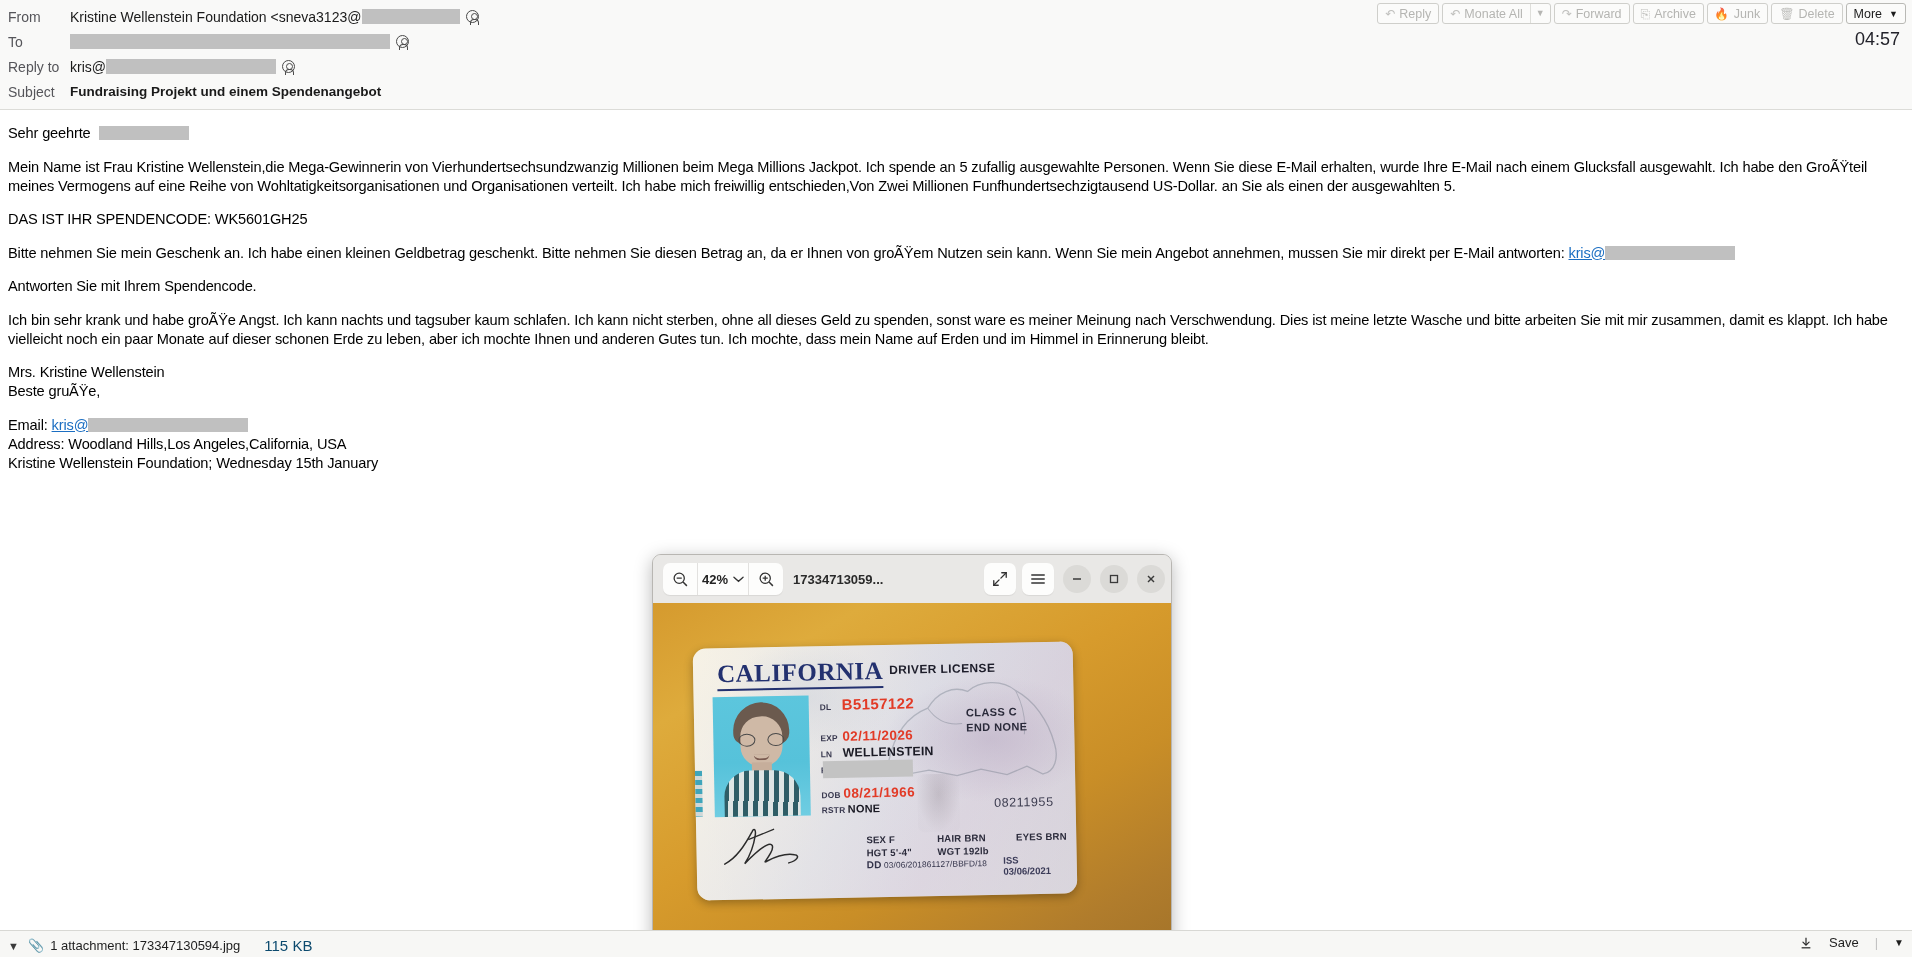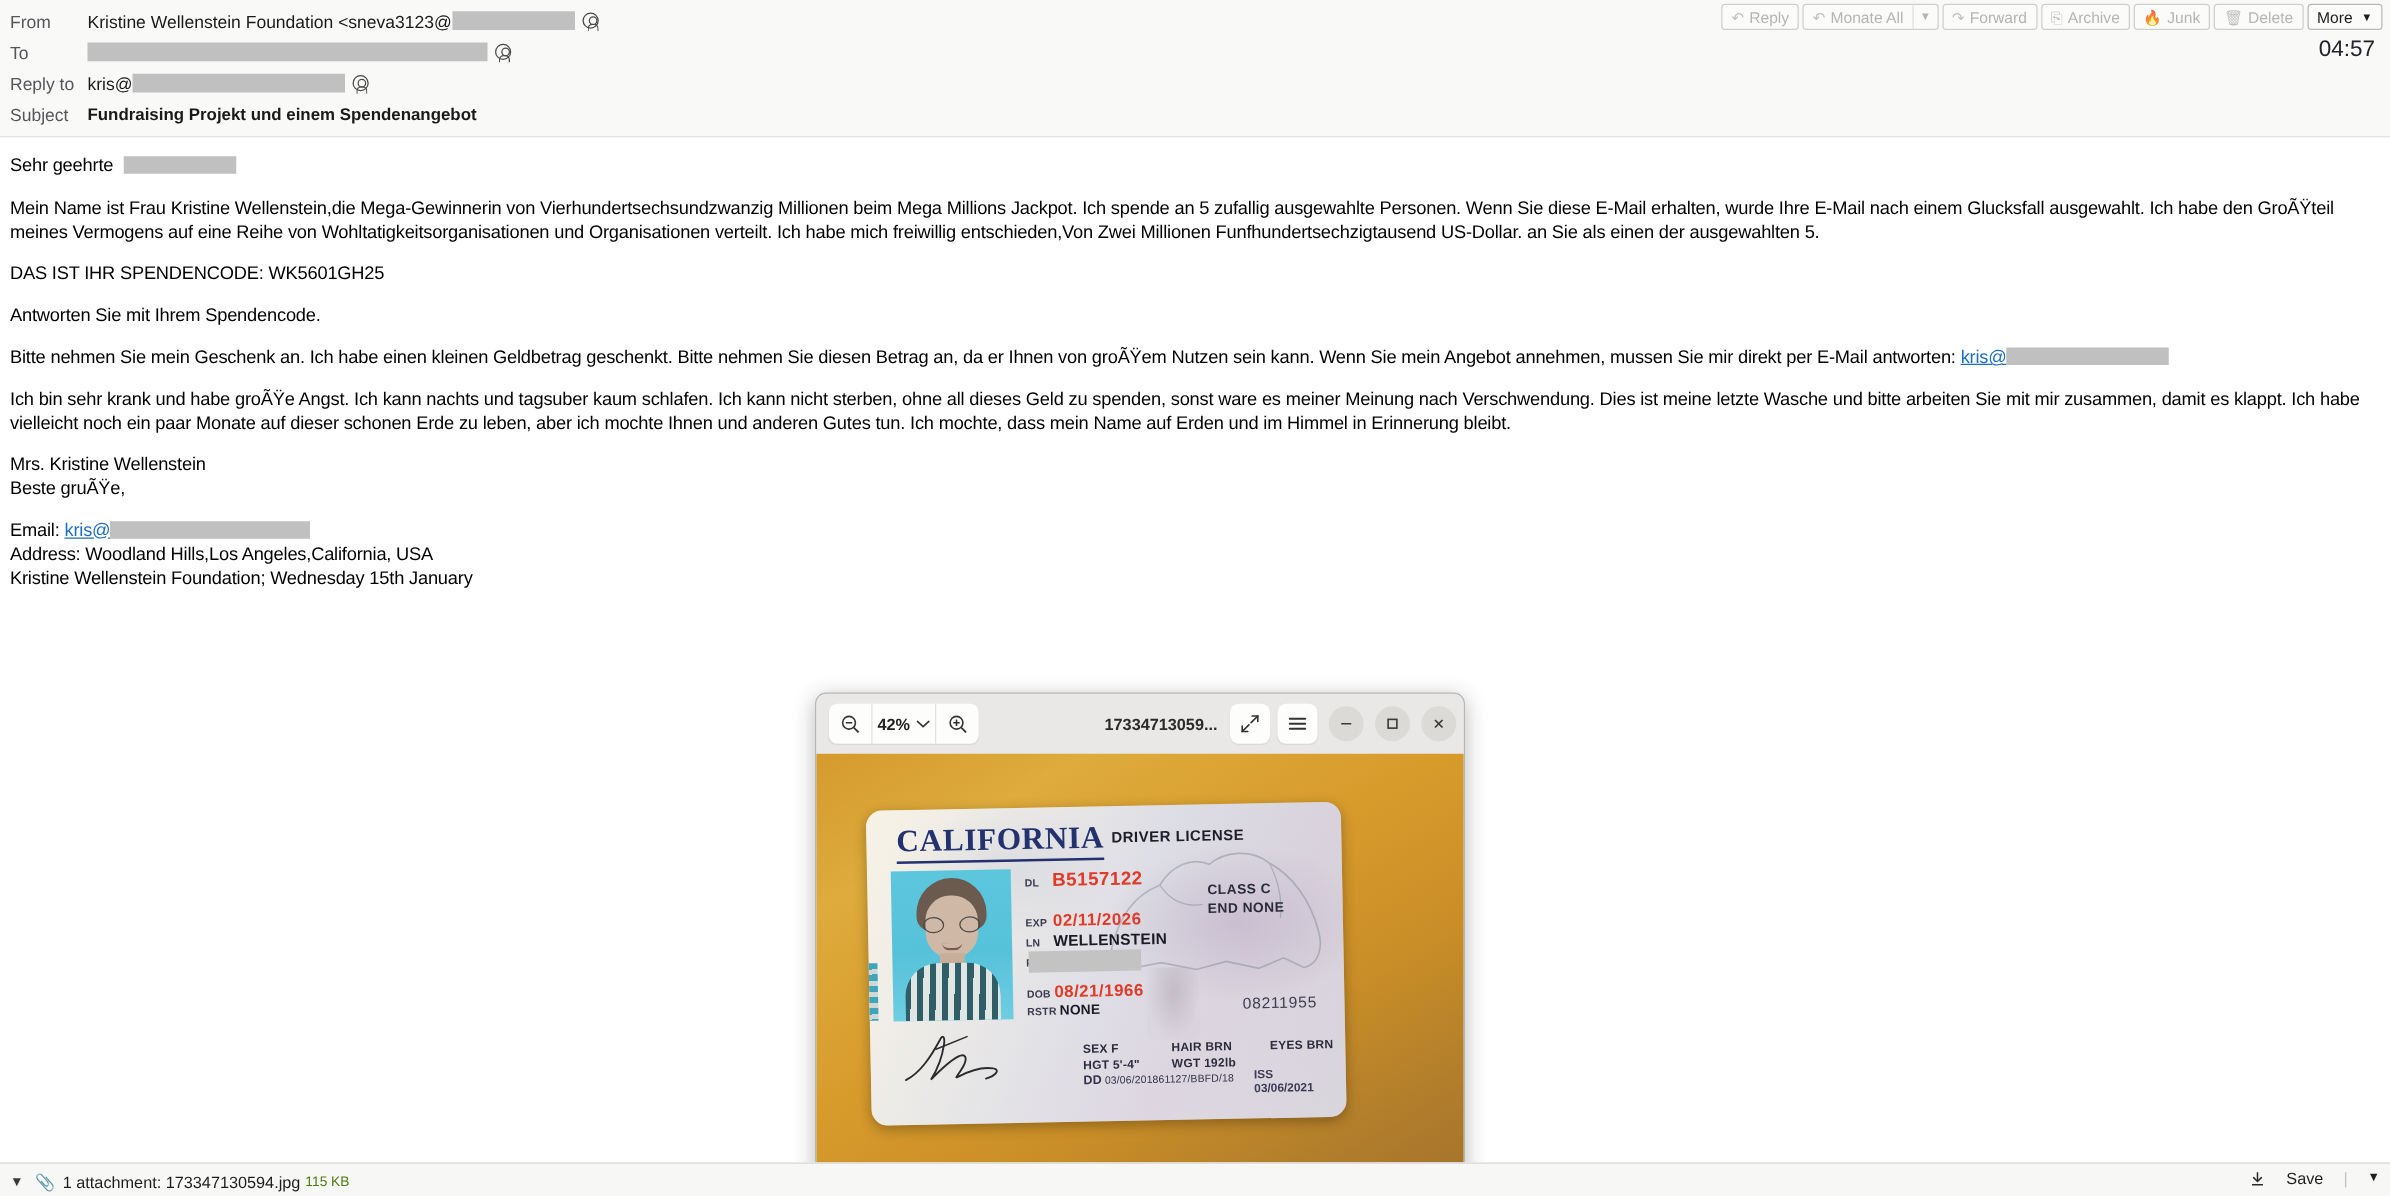--- a/index.html
+++ b/index.html
@@ -186,21 +186,21 @@
     display: flex; align-items: center; gap: 5px;
     padding: 0 4px;
     font-size: 13px; font-weight: bold;
     color: #232323;
     border-left: 1px solid #e2e1df;
     border-right: 1px solid #e2e1df;
     height: 32px;
   }
   .vtitle {
     flex: 1;
-    text-align: right;
+    text-align: left;
     font-size: 13px;
     font-weight: bold;
     color: #2a2a2a;
     padding: 0 4px;
     overflow: hidden;
     white-space: nowrap;
   }
   .vbtn {
     width: 32px; height: 32px;
     background: #fdfdfc;
@@ -392,21 +392,21 @@
     color: #1e1e1e;
     position: relative;
   }
   .chev-toggle {
     width: 18px;
     font-size: 11px;
     color: #3a3a3a;
     cursor: default;
   }
   .clip-ic { margin: 0 6px 0 2px; font-size: 13px; color: #3a3a3a; }
-  .att-size { color: #4d7c0f; margin-left: 4px; font-size: 11px; }
+  .att-size { color: #0c4a6e; margin-left: 24px; font-size: 15px; }
   .save-grp {
     position: absolute;
     right: 8px; top: 4px;
     display: flex; align-items: center;
     gap: 16px;
     font-size: 13px;
     color: #1e1e1e;
     cursor: default;
   }
   .save-sep { color: #c2c2c2; }
@@ -488,23 +488,23 @@
 
   <p class="para">
     <span>Sehr geehrte</span>
     <span class="redact-inline" style="width:90px;margin-left:5px;"></span>
   </p>
 
   <p class="para">Mein Name ist Frau Kristine Wellenstein,die Mega-Gewinnerin von Vierhundertsechsundzwanzig Millionen beim Mega Millions Jackpot. Ich spende an 5 zufallig ausgewahlte Personen. Wenn Sie diese E-Mail erhalten, wurde Ihre E-Mail nach einem Glucksfall ausgewahlt. Ich habe den GroÃŸteil meines Vermogens auf eine Reihe von Wohltatigkeitsorganisationen und Organisationen verteilt. Ich habe mich freiwillig entschieden,Von Zwei Millionen Funfhundertsechzigtausend US-Dollar. an Sie als einen der ausgewahlten 5.</p>
 
   <p class="para">DAS IST IHR SPENDENCODE: WK5601GH25</p>
 
+  <p class="para"><span>Bitte nehmen Sie mein Geschenk an. Ich habe einen kleinen Geldbetrag geschenkt. Bitte nehmen Sie diesen Betrag an, da er Ihnen von groÃŸem Nutzen sein kann. Wenn Sie mein Angebot annehmen, mussen Sie mir direkt per E-Mail antworten: </span><a class="mlink" href="#">kris@</a><span class="redact-inline" style="width:130px;"></span></p>
+
   <p class="para">Antworten Sie mit Ihrem Spendencode.</p>
-
-  <p class="para"><span>Bitte nehmen Sie mein Geschenk an. Ich habe einen kleinen Geldbetrag geschenkt. Bitte nehmen Sie diesen Betrag an, da er Ihnen von groÃŸem Nutzen sein kann. Wenn Sie mein Angebot annehmen, mussen Sie mir direkt per E-Mail antworten: </span><a class="mlink" href="#">kris@</a><span class="redact-inline" style="width:130px;"></span></p>
 
   <p class="para">Ich bin sehr krank und habe groÃŸe Angst. Ich kann nachts und tagsuber kaum schlafen. Ich kann nicht sterben, ohne all dieses Geld zu spenden, sonst ware es meiner Meinung nach Verschwendung. Dies ist meine letzte Wasche und bitte arbeiten Sie mit mir zusammen, damit es klappt. Ich habe vielleicht noch ein paar Monate auf dieser schonen Erde zu leben, aber ich mochte Ihnen und anderen Gutes tun. Ich mochte, dass mein Name auf Erden und im Himmel in Erinnerung bleibt.</p>
 
   <p class="para sig">Mrs. Kristine Wellenstein</p>
 
   <p class="para">Beste gruÃŸe,</p>
   <p class="para sig"><span>Email: </span><a class="mlink" href="#">kris@</a><span class="redact-inline" style="width:160px;"></span></p>
   <p class="para sig">Address: Woodland Hills,Los Angeles,California, USA</p>
   <p class="para sig">Kristine Wellenstein Foundation; Wednesday 15th January</p>
 

